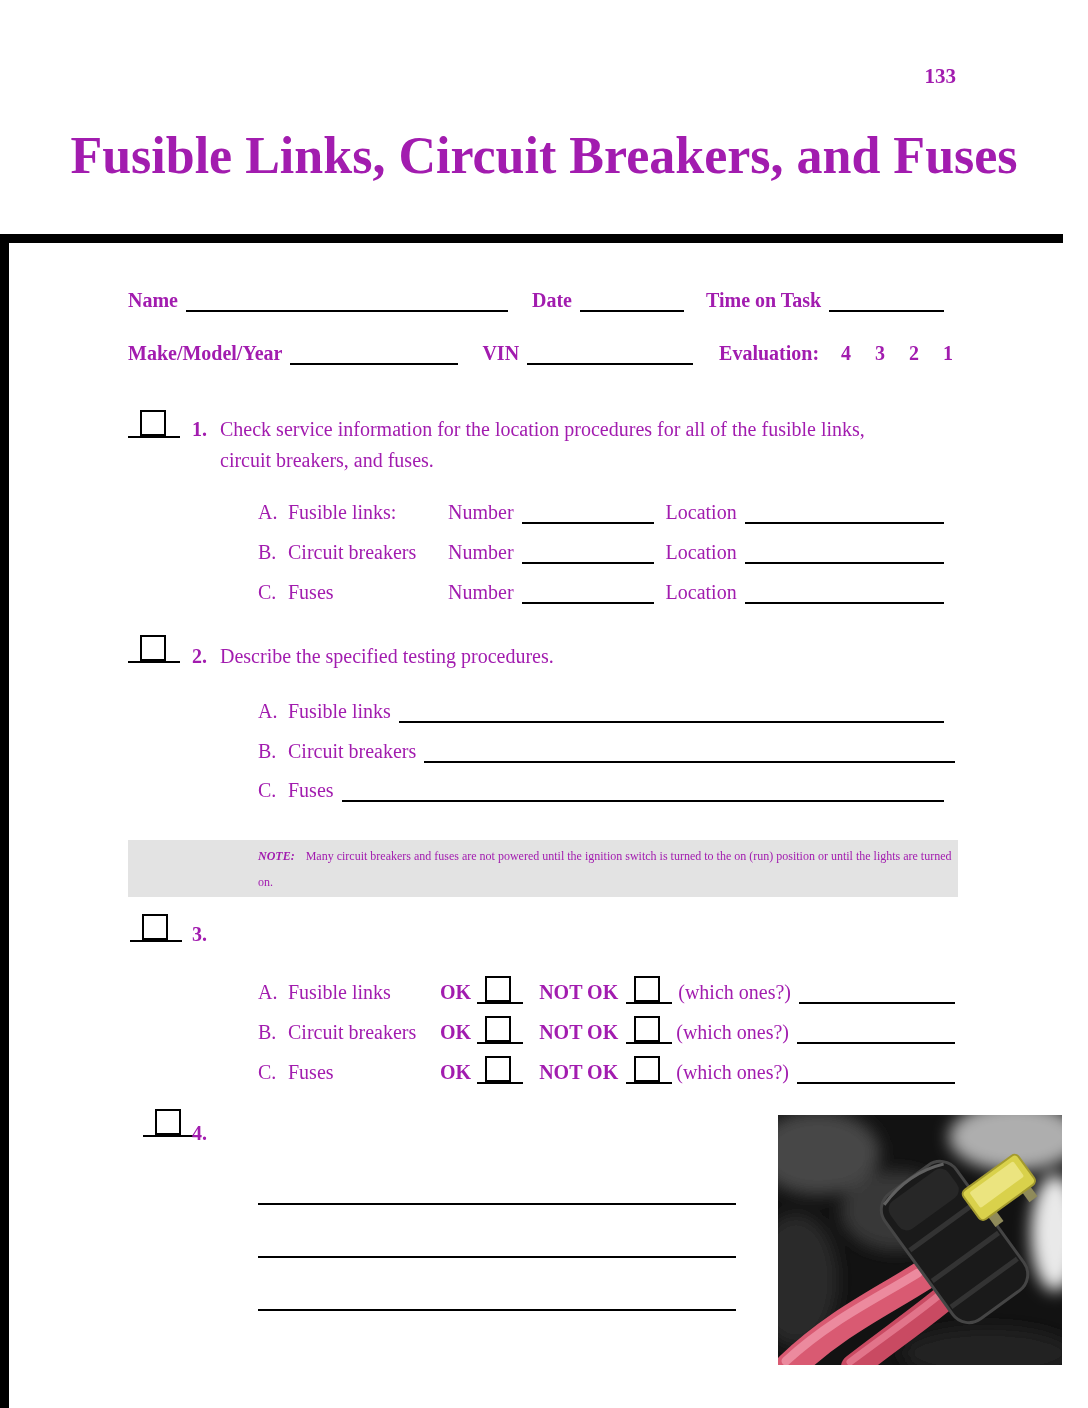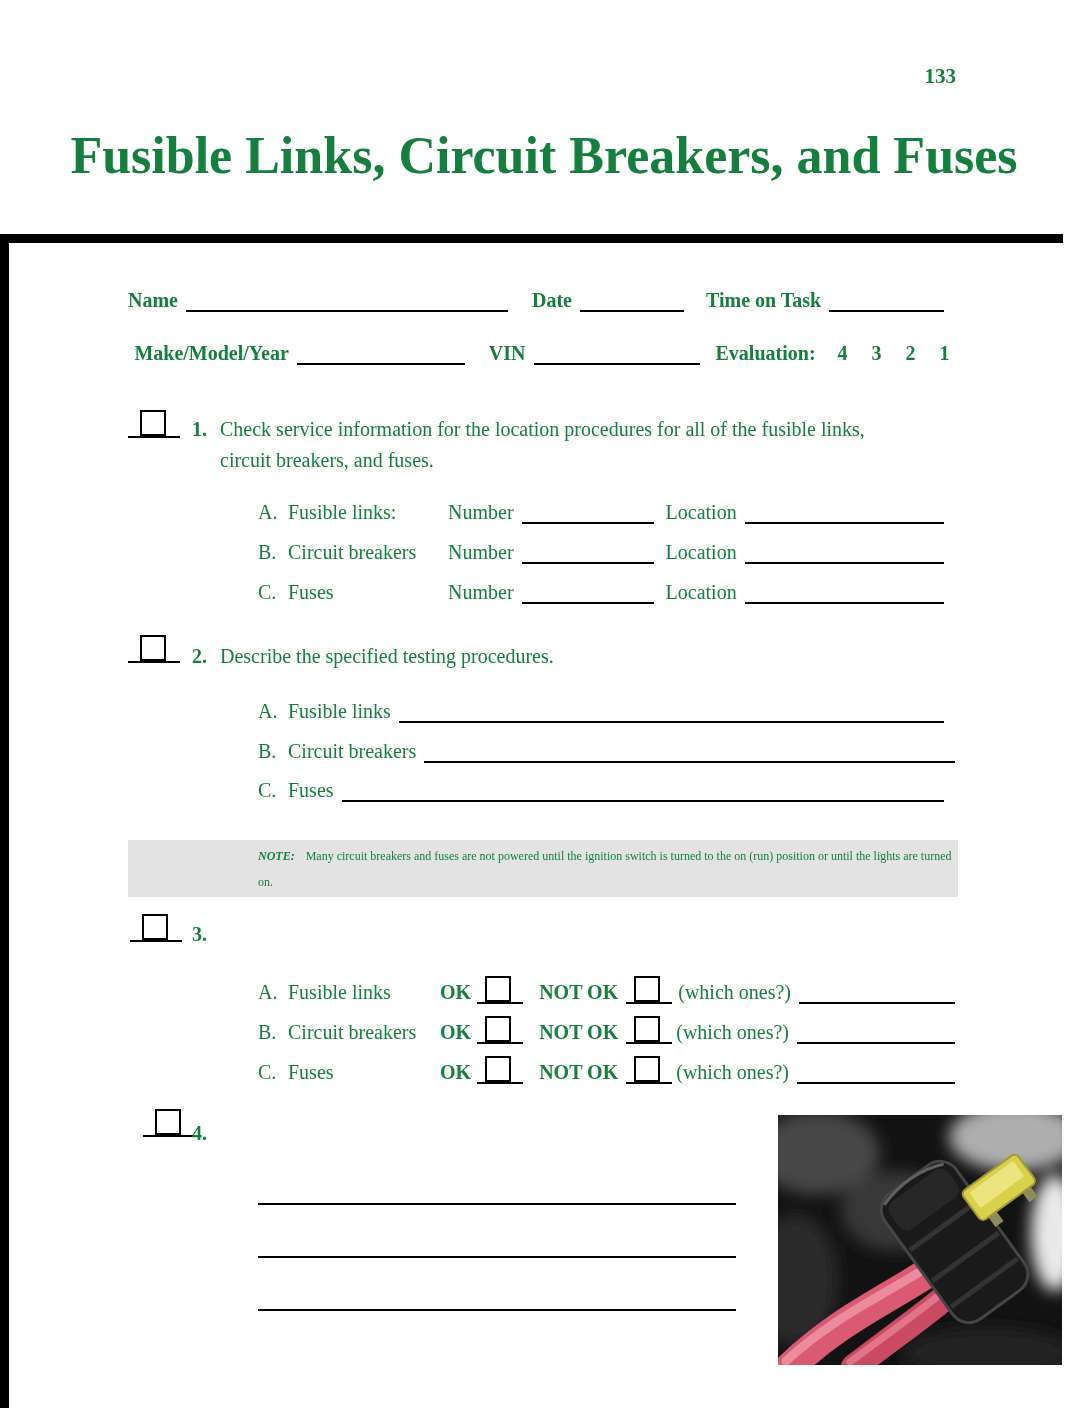--- a/index.html
+++ b/index.html
@@ -3,21 +3,21 @@
 <meta charset="utf-8">
 <style>
   * { box-sizing: border-box; }
   body { margin: 0; background: #ffffff; }
   .page {
     position: relative;
     width: 1088px;
     height: 1408px;
     background: #ffffff;
     font-family: "Liberation Serif", serif;
-    color: #15803d;
+    color: #a21caf;
     overflow: hidden;
   }
   .abs { position: absolute; }
   .fs  { font-size: 20px; }
   .b   { font-weight: 700; }
   .bi  { font-weight: 700; font-style: italic; }
   .row { display: flex; align-items: flex-end; }
   .ul  { align-self: stretch; border-bottom: 2px solid #000; }
   .line { position: absolute; border-bottom: 2px solid #000; height: 0; }
   .checkline {
@@ -57,26 +57,26 @@
 
   <div class="abs row fs" style="top:286px; left:128px; width:816px; height:26px;">
     <span class="b">Name</span>
     <span class="ul" style="width:322px; margin-left:8px;"></span>
     <span class="b" style="margin-left:24px;">Date</span>
     <span class="ul" style="width:104px; margin-left:8px;"></span>
     <span class="b" style="margin-left:22px;">Time on Task</span>
     <span class="ul" style="flex:1; margin-left:8px;"></span>
   </div>
 
-  <div class="abs row fs" style="top:339px; left:128px; width:828px; height:26px;justify-content:center;">
+  <div class="abs row fs" style="top:339px; left:128px; width:828px; height:26px;">
     <span class="b">Make/Model/Year</span>
     <span class="ul" style="width:168px; margin-left:8px;"></span>
     <span class="b" style="margin-left:24px;">VIN</span>
     <span class="ul" style="width:166px; margin-left:8px;"></span>
-    <span class="b" style="margin-left:16px;">Evaluation:</span>
+    <span class="b" style="margin-left:26px;">Evaluation:</span>
     <span class="b" style="margin-left:22px;">4</span>
     <span class="b" style="margin-left:24px;">3</span>
     <span class="b" style="margin-left:24px;">2</span>
     <span class="b" style="margin-left:24px;">1</span>
   </div>
 
   <div class="checkline" style="top:406px; left:128px;">
     <span class="sq"></span>
   </div>
   <div class="abs fs b" style="top:418px; left:192px;">1.</div>

